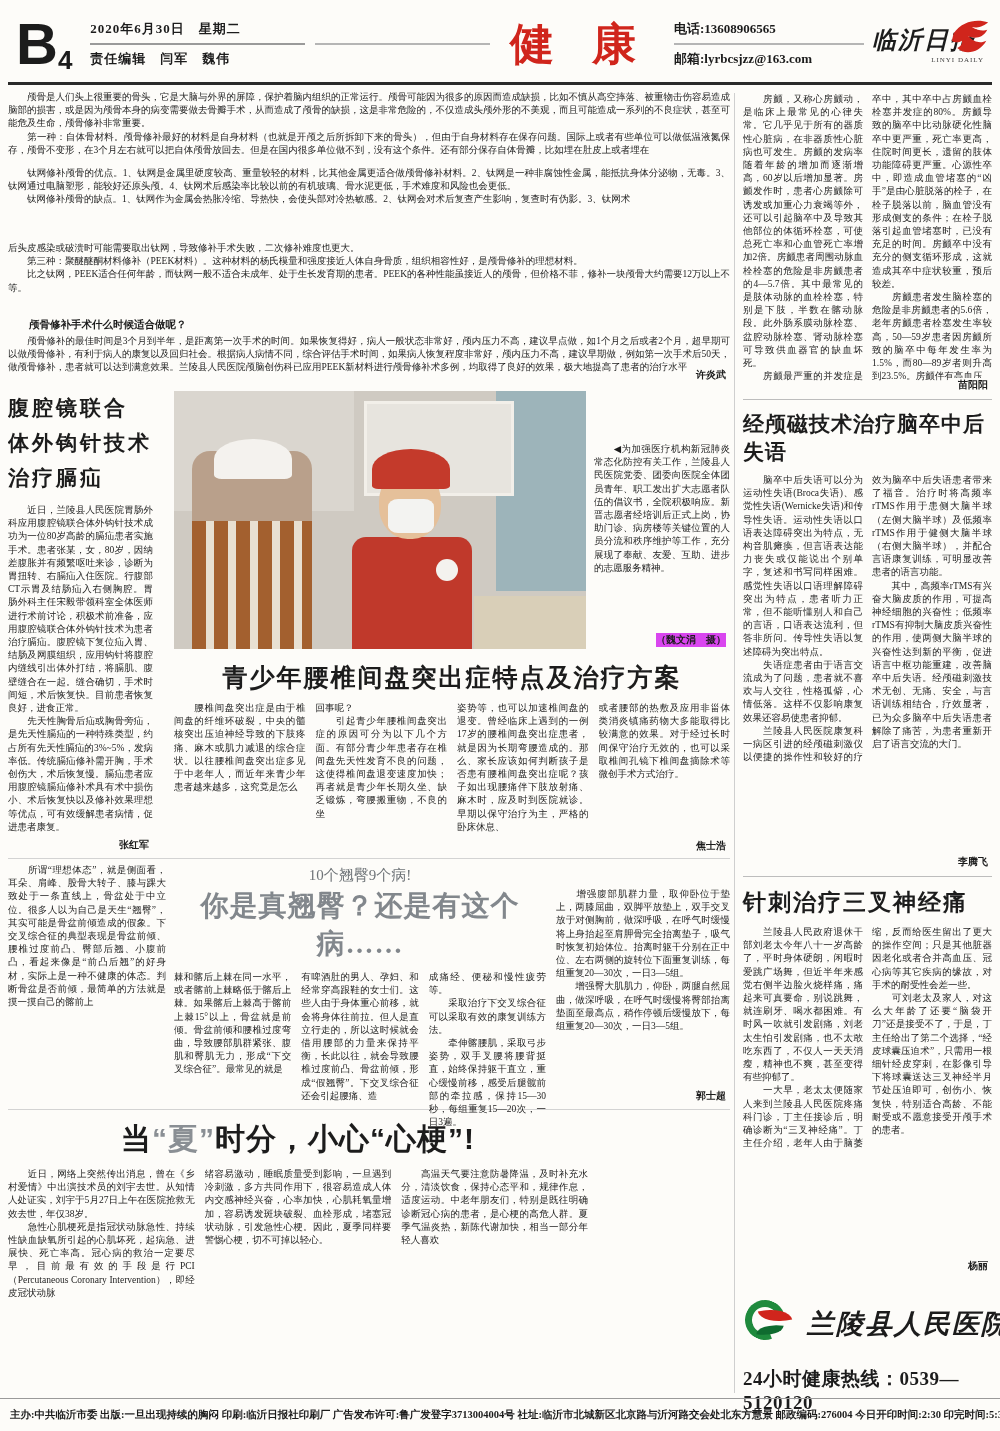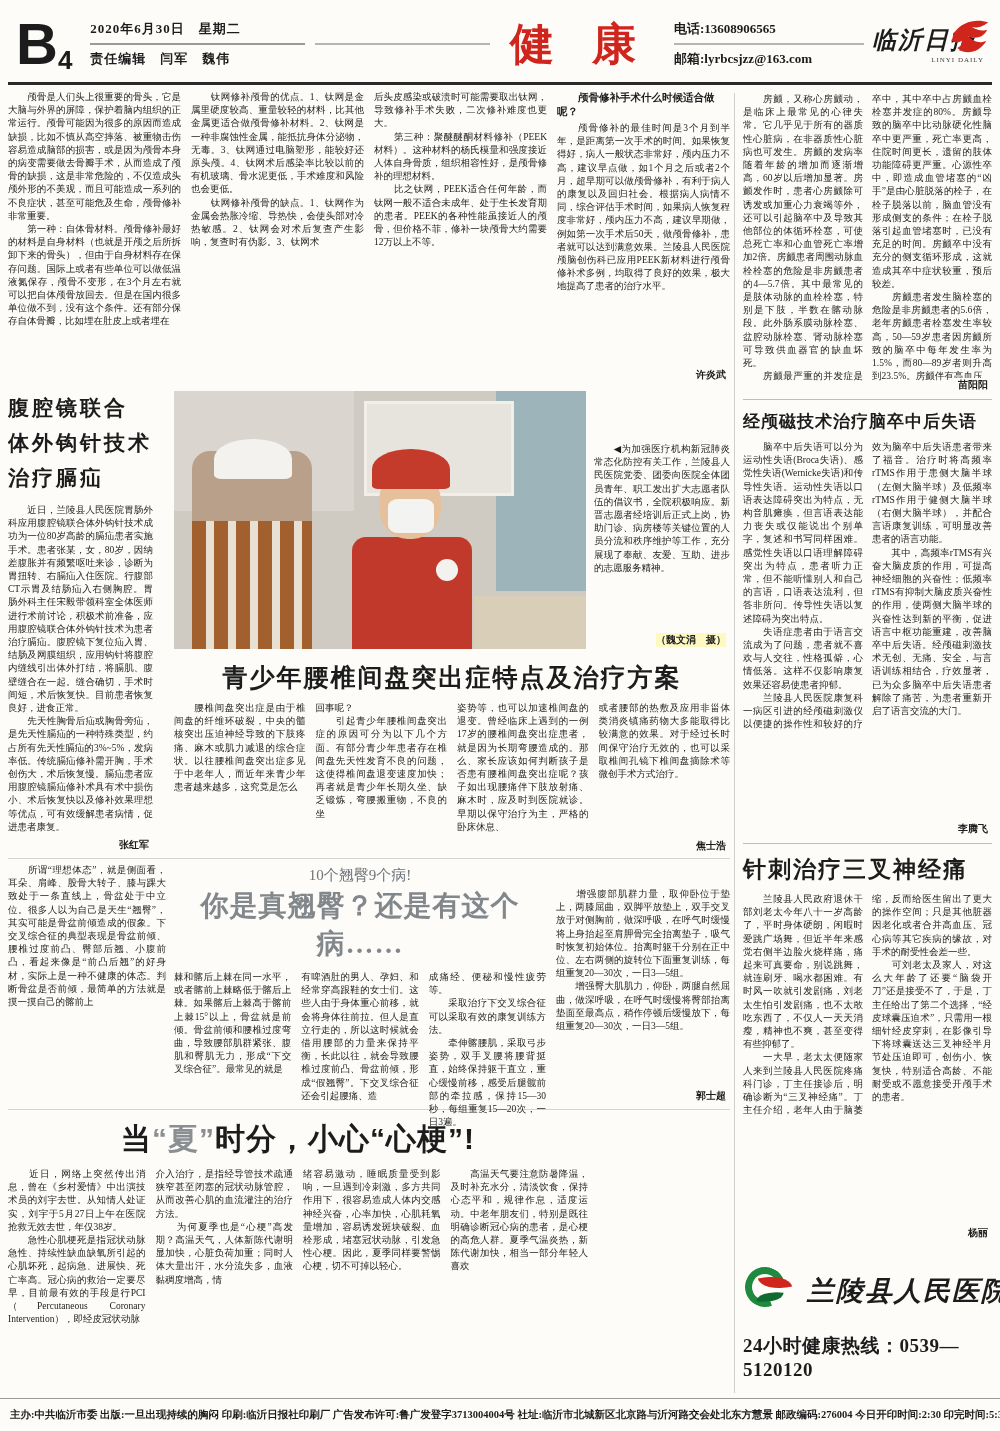--- a/index.html
+++ b/index.html
@@ -35,34 +35,34 @@
 
   
   .bt { font-size:9.5px; line-height:13.2px; text-align:justify; white-space:pre-line; color:#1c1c1c; }
   .byline { position:absolute; right:4px; bottom:1px; font-weight:700; font-size:10px;
             background:#fdfcf9; padding-left:10px; }
 
   
   .peek-headline { font-family:"Liberation Sans","DejaVu Sans",sans-serif; font-weight:900;
                    font-size:40px; letter-spacing:-2px; white-space:nowrap; text-align:center;
                    padding:2px 0 8px 0; }
-  .peek-cols { display:flex; gap:10px; height:292px; overflow:hidden; }
+  .peek-cols { display:flex; gap:10px; height:292px; overflow:hidden;flex-direction:column; }
   .pcol { flex:1; overflow:hidden; position:relative; }
   .subhead { font-weight:700; font-size:10.5px; line-height:14px; margin-bottom:3px; }
 
   
   .mid-row { display:flex; gap:21px; margin-top:8px; height:462px; }
   .narrow-col { width:158px; position:relative; overflow:hidden; }
   .hernia-title { font-weight:700; font-size:21px; line-height:35px; letter-spacing:3px; margin-bottom:8px; }
   .mid-right { width:556px; }
   .photo-row { display:flex; gap:8px; height:260px; }
   .photo { width:412px; height:258px; background:#cfcac2; position:relative; overflow:hidden; }
   .caption-box { width:136px; position:relative; overflow:hidden; padding-top:52px; }
   .caption-box .bt { font-size:9.5px; }
-  .credit { position:absolute; bottom:4px; right:4px; font-weight:700; font-size:10px; background:#fef9c3; }
+  .credit { position:absolute; bottom:4px; right:4px; font-weight:700; font-size:10px; background:#d946ef; }
   .teen-title { font-weight:700; font-size:25px; letter-spacing:2px; text-align:center; padding:10px 0 8px 0; }
   .cols4 { display:flex; gap:10px; height:152px; overflow:hidden; }
   .cols4 > div { flex:1; position:relative; overflow:hidden; }
 
   .sect-rule { border-top:1px solid #d3d3d3; margin:5px 0; }
 
   
   .hips-row { display:flex; gap:8px; height:240px; }
   .hips-main { width:556px; display:flex; gap:10px;justify-content:flex-end; }
   .hips-titleblock { width:372px; }
@@ -79,21 +79,21 @@
   .summer-title { font-family:"Liberation Sans","DejaVu Sans",sans-serif; font-weight:900;
                   font-size:30px; text-align:center; padding:4px 0 8px 0; letter-spacing:1px; }
   .summer-title .gray { color:#8a8f94; }
   .cols4s { display:flex; gap:10px; height:196px; overflow:hidden; }
   .cols4s > div { flex:1; overflow:hidden; }
   .summer-rightcol { flex:1; position:relative; overflow:hidden; }
 
   
   .rail-art { position:relative; margin-bottom:6px; }
   .rail-title { font-weight:700; font-size:23px; letter-spacing:2px; padding:4px 0 8px 0; }
-  .rail-title.small { font-size:17px; letter-spacing:1px; }
+  .rail-title.small { font-size:21px; letter-spacing:1px; }
   .twocol { column-count:2; column-gap:9px; overflow:hidden; }
   .h-afib { height:300px; } .h-tms { height:396px; } .h-acu { height:348px; }
   .rail-rule { border-top:1px solid #bdbdbd; margin:6px 0; }
 
   
   .hospital { position:relative; padding-top:16px; }
   .hosp-row { display:flex; align-items:center; gap:8px; }
   .hosp-logo { position:relative; width:56px; height:56px; flex:none; }
   .hosp-ring { position:absolute; left:2px; top:4px; width:40px; height:40px; border:7px solid #1f8a3d;
                border-radius:50%; border-right-color:transparent; transform:rotate(25deg); }
@@ -252,22 +252,20 @@
       </div>
 
       <div class="sect-rule"></div>
 
       <div class="summer-row">
         <div class="summer-left">
           <h2 class="summer-title"><span>当</span><span class="gray">“夏”</span><span>时分，小心“心梗”!</span></h2>
           <div class="cols4s">
             <div class="bt">　　近日，网络上突然传出消息，曾在《乡村爱情》中出演技术员的刘宇去世。从知情人处证实，刘宇于5月27日上午在医院抢救无效去世，年仅38岁。
 　　急性心肌梗死是指冠状动脉急性、持续性缺血缺氧所引起的心肌坏死，起病急、进展快、死亡率高。冠心病的救治一定要尽早，目前最有效的手段是行PCI（Percutaneous Coronary Intervention），即经皮冠状动脉</div>
-            <div class="bt">介入治疗，是指经导管技术疏通狭窄甚至闭塞的冠状动脉管腔，从而改善心肌的血流灌注的治疗方法。
-　　为何夏季也是“心梗”高发期？高温天气，人体新陈代谢明显加快，心脏负荷加重；同时人体大量出汗，水分流失多，血液黏稠度增高，情</div>
             <div class="bt">绪容易激动，睡眠质量受到影响，一旦遇到冷刺激，多方共同作用下，很容易造成人体内交感神经兴奋，心率加快，心肌耗氧量增加，容易诱发斑块破裂、血栓形成，堵塞冠状动脉，引发急性心梗。因此，夏季同样要警惕心梗，切不可掉以轻心。</div>
             <div class="bt">　　高温天气要注意防暑降温，及时补充水分，清淡饮食，保持心态平和，规律作息，适度运动。中老年朋友们，特别是既往明确诊断冠心病的患者，是心梗的高危人群。夏季气温炎热，新陈代谢加快，相当一部分年轻人喜欢</div>
           </div>
         </div>
         <div class="summer-rightcol">
           <div class="bt">熬夜、吸烟、暴饮冰镇饮料，长时间吹空调，这些习惯都可能成为心梗的诱因。一旦出现持续的胸闷、胸痛、大汗等不适，一定要及时到医院就诊。
 　　急性心梗一旦发生，如果能在发病后120分钟的黄金救治时间内开通血管，就能大大降低死亡率、挽救濒死的心肌。时间就是心肌，时间就是生命。</div>
           <div class="byline">姜桂林</div>
         </div>
       </div>

